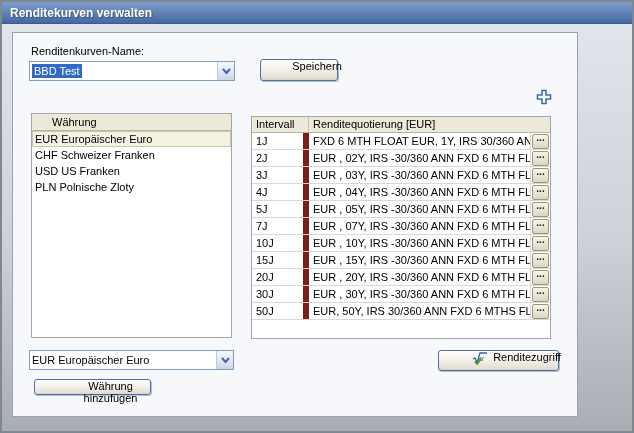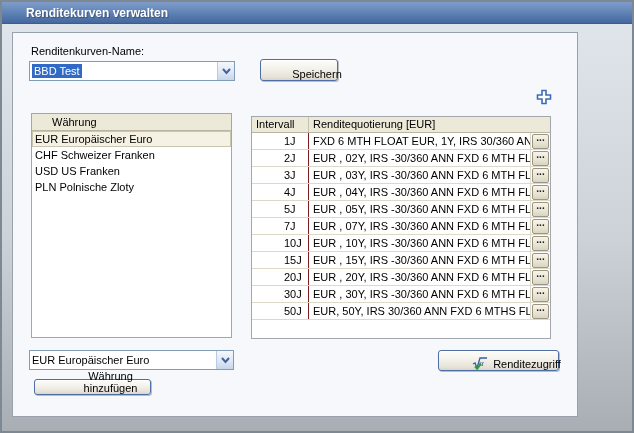--- a/index.html
+++ b/index.html
@@ -8,21 +8,21 @@
 
   .window {
     position: relative; width: 634px; height: 433px;
     border: 2px solid #7e8893;
     background: linear-gradient(180deg, #e2e7ee 0%, #cdd2d9 55%, #a9aeb5 100%);
   }
   .titlebar {
     position: absolute; left: 0; top: 0; right: 0; height: 22px;
     background: linear-gradient(180deg, #7e9dca 0%, #5e81b4 55%, #44679d 100%);
     border-bottom: 1px solid #3a5c92;
-    display: flex; align-items: center; padding-left: 24px;
+    display: flex; align-items: center; padding-left: 8px;
   }
   .titlebar span {
     color: #fff; font-weight: bold; font-size: 12px;
     text-shadow: 1px 1px 1px rgba(0,0,0,0.35);
   }
   .panel {
     position: absolute; left: 10px; top: 30px; width: 566px; height: 385px;
     background: #f6f8fc; border: 1px solid #99a1ac;
   }
 
@@ -43,21 +43,21 @@
     background: linear-gradient(180deg, #f4f8fc 0%, #dde6f2 60%, #c8d6e9 100%);
     border-left: 1px solid #b9cbe1;
     display: flex; align-items: center; justify-content: center; cursor: default;
   }
 
   
   .btn {
     position: absolute; border: 1px solid #4f6fa4; border-radius: 3px;
     background: linear-gradient(180deg, #fdfdfb 0%, #f3f1ea 45%, #e6e2d8 85%, #d9d5c9 100%);
     font-family: "Liberation Sans", sans-serif; font-size: 11px; color: #000;
-    display: flex; align-items: flex-end; justify-content: center;
+    display: flex; align-items: flex-start; justify-content: center;
     box-shadow: 1px 1px 0 rgba(110,120,132,0.45), inset 0 1px 0 #fff;
     cursor: default;
     padding-left: 36px;
   }
   .btn-save    { left: 247px; top: 26px; width: 78px; height: 22px; }
   .btn-delete  { left: 335px; top: 26px; width: 78px; height: 22px; }
   .btn-addcur  { left: 21px;  top: 346px; width: 117px; height: 16px; }
   .btn-yield   { left: 425px; top: 317px; width: 121px; height: 21px; gap: 5px; }
 
   .plus-icon { position: absolute; left: 523px; top: 56px; width: 16px; height: 16px; cursor: default; }
@@ -80,21 +80,21 @@
   
   .qtable {
     position: absolute; left: 238px; top: 83px; width: 300px; height: 223px;
     border: 1px solid #a3a7ad; background: #fff; overflow: hidden;
   }
   .thead { display: grid; grid-template-columns: 57px 1fr; height: 16px; background: #ece9d8; border-bottom: 1px solid #b9b5a3; }
   .thcell { padding: 0 4px; line-height: 15px; white-space: nowrap; overflow: hidden; }
   .thcell.first { border-right: 1px solid #c6c2b0; }
   .trow { display: grid; grid-template-columns: 57px 1fr 19px; height: 17px; border-bottom: 1px solid #ddd9c8; }
   .tcell { line-height: 16px; padding: 0 4px; white-space: nowrap; overflow: hidden; }
-  .c-interval { border-right: 1px solid #7f1d1d; margin-left: 28px; }
+  .c-interval { border-right: 6px solid #7f1d1d; }
   .c-quote { border-right: 1px solid #ddd9c8; }
   .c-action { padding: 0; display: flex; align-items: center; justify-content: center; }
   .ellipsis-btn {
     width: 17px; height: 15px; border: 1px solid #9b9582; border-radius: 2px;
     background: linear-gradient(180deg, #f7f4e9 0%, #e8e4d3 60%, #d9d5c3 100%);
     font-weight: bold; font-size: 10px; line-height: 4px; letter-spacing: 0px;
     padding-bottom: 6px; color: #222; cursor: default;
   }
 </style>
 </head>

